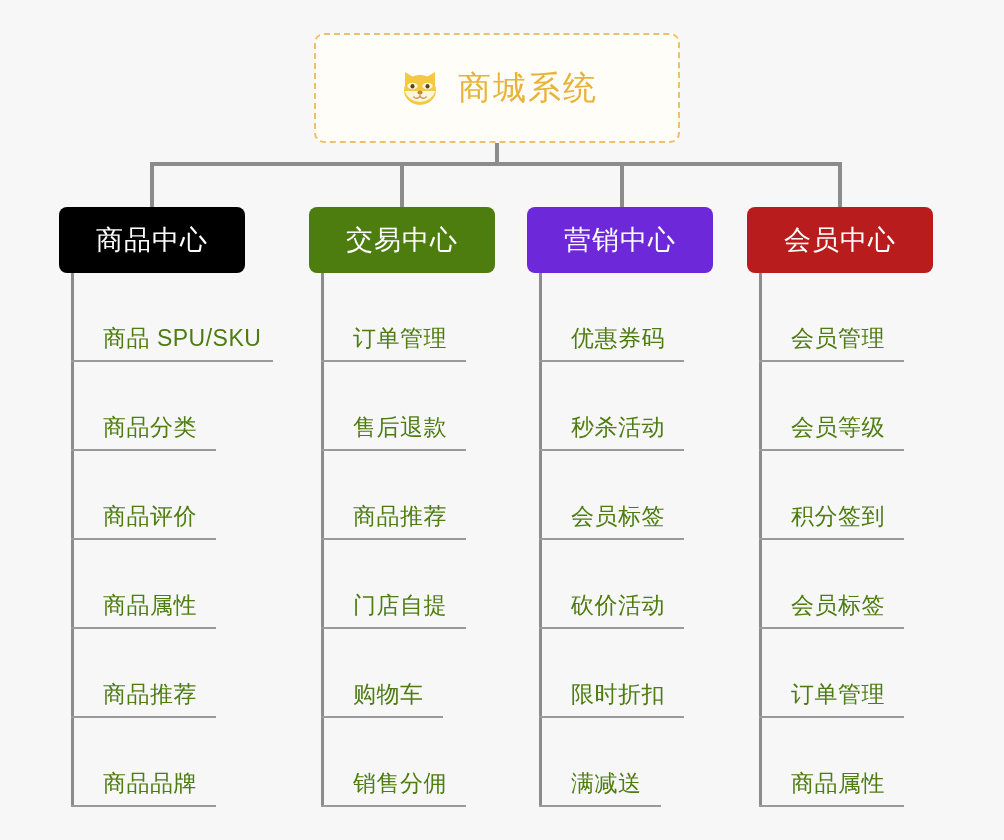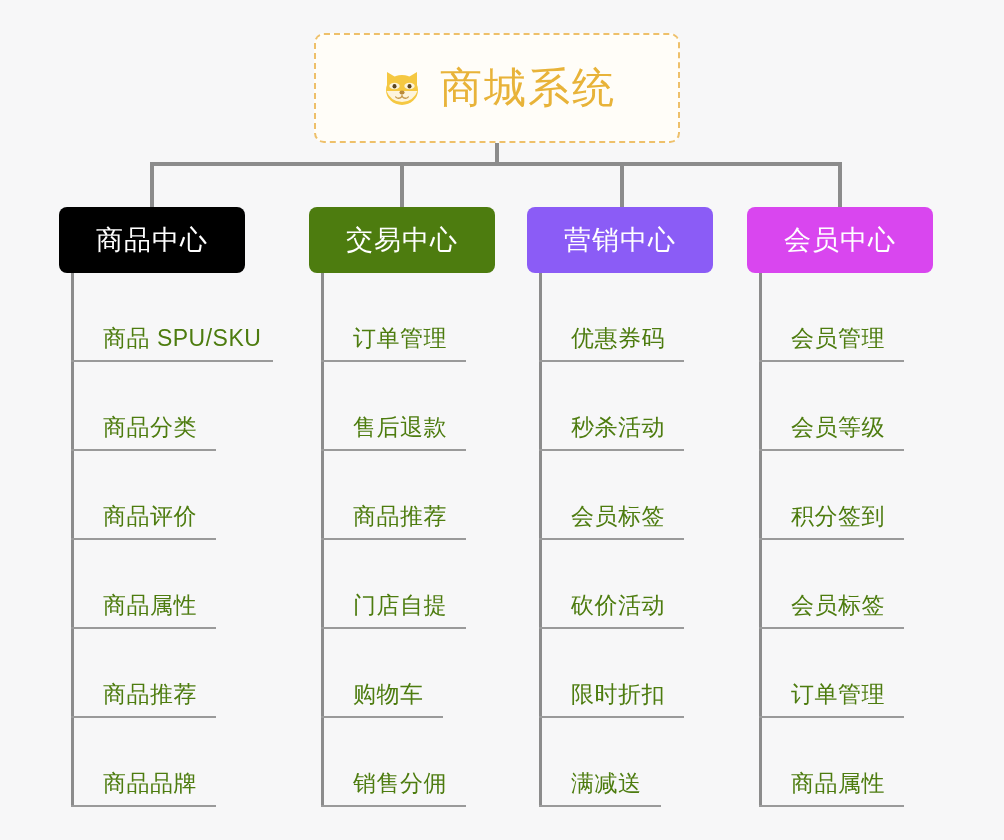--- a/index.html
+++ b/index.html
@@ -39,21 +39,21 @@
   }
   .root-emoji {
     font-size: 42px;
     line-height: 1;
     display: block;
     width: 48px;
     height: 48px;
     position: relative;
   }
   .root-title {
-    font-size: 42px;
+    font-size: 33px;
     color: #e8b339;
     letter-spacing: 2px;
     white-space: nowrap;
   }
 
   
   .conn {
     position: absolute;
     background: #8c8c8c;
   }
@@ -218,21 +218,21 @@
         <span class="leaf-underline" style="width:122px;"></span>
       </li>
       <li class="leaf">
         <span class="leaf-label">销售分佣</span>
         <span class="leaf-underline" style="width:145px;"></span>
       </li>
     </ul>
   </div>
 
   <div class="branch" style="left:527px;">
-    <div class="branch-header" style="background:#8b5cf6;">
+    <div class="branch-header" style="background:#6d28d9;">
       <span>营销中心</span>
     </div>
     <div class="branch-spine" style="height:534px;"></div>
     <ul class="leaf-list">
       <li class="leaf">
         <span class="leaf-label">优惠券码</span>
         <span class="leaf-underline" style="width:145px;"></span>
       </li>
       <li class="leaf">
         <span class="leaf-label">秒杀活动</span>
@@ -251,21 +251,21 @@
         <span class="leaf-underline" style="width:145px;"></span>
       </li>
       <li class="leaf">
         <span class="leaf-label">满减送</span>
         <span class="leaf-underline" style="width:122px;"></span>
       </li>
     </ul>
   </div>
 
   <div class="branch" style="left:747px;">
-    <div class="branch-header" style="background:#d946ef;">
+    <div class="branch-header" style="background:#b91c1c;">
       <span>会员中心</span>
     </div>
     <div class="branch-spine" style="height:534px;"></div>
     <ul class="leaf-list">
       <li class="leaf">
         <span class="leaf-label">会员管理</span>
         <span class="leaf-underline" style="width:145px;"></span>
       </li>
       <li class="leaf">
         <span class="leaf-label">会员等级</span>

